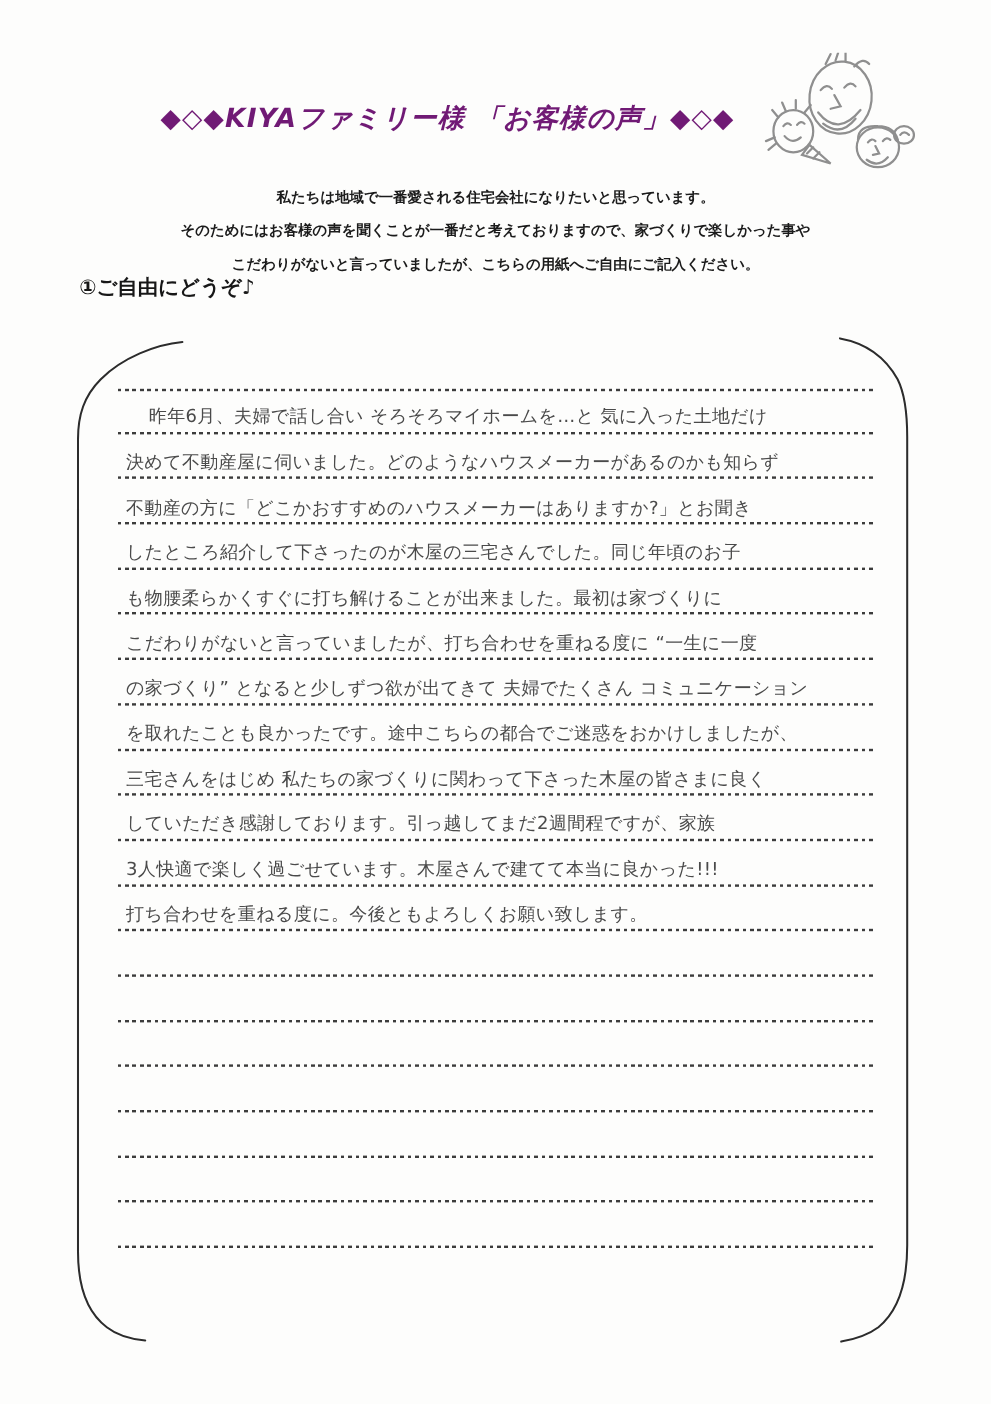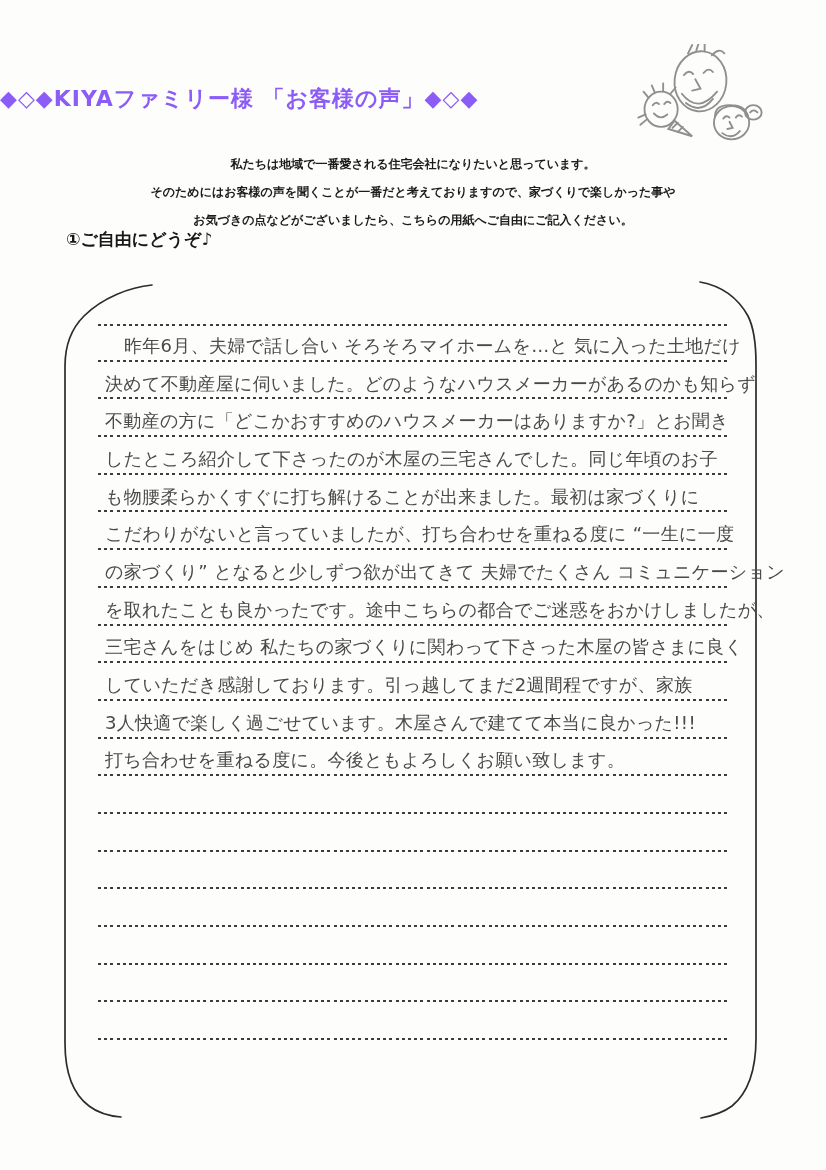--- a/index.html
+++ b/index.html
@@ -4,22 +4,23 @@
 <style>
   html,body{margin:0;padding:0;}
   body{
     width:826px;height:1170px;position:relative;overflow:hidden;
     background:#fdfdfc;
     font-family:"DejaVu Sans","Liberation Sans",sans-serif;
     color:#1e1e1e;
   }
   .page-title{
     position:absolute;top:84px;left:0;right:80px;
-    text-align:left;font-size:22px;font-weight:700;letter-spacing:1px;
-    color:#8b5cf6;
+    text-align:center;font-size:22px;font-weight:700;letter-spacing:1px;
+    color:#701a75;
+    font-style:italic;
   }
   .doodle{position:absolute;left:636px;top:44px;width:130px;height:114px;}
   .intro{
     position:absolute;top:150px;left:0;right:0;
     text-align:center;font-size:12px;font-weight:700;line-height:28px;
     color:#1b1b1b;
   }
   .section-label{
     position:absolute;top:228px;left:66px;
     font-size:17px;font-weight:700;color:#171717;text-align:right;
@@ -35,21 +36,21 @@
     height:37.7px;position:relative;box-sizing:border-box;
     display:flex;align-items:flex-end;
     padding:0 0 6px 7px;
   }
   .row::after{
     content:"";position:absolute;left:0;right:0;bottom:0;height:2px;
     background:repeating-linear-gradient(90deg,#3c3c3c 0 3px,transparent 3px 6.2px);
   }
   .row:first-child{padding-left:26px;}
   .row span{
-    font-size:18px;line-height:1.1;color:#4a4a4a;
+    font-size:15px;line-height:1.1;color:#4a4a4a;
     white-space:nowrap;letter-spacing:0.3px;
   }
 </style>
 </head>
 <body>
 
 <div class="page-title">◆◇◆KIYAファミリー様 「お客様の声」◆◇◆</div>
 
 <svg class="doodle" viewBox="0 0 125 110" fill="none" stroke="#8f8f8f" stroke-width="1.8" stroke-linecap="round">
 
@@ -84,21 +85,21 @@
   <path d="M110 66 q3 -4 7 0"></path>
   <path d="M84 72 q3 -4 6 -1"></path>
     <path d="M96 71 q3 -4 6 -1"></path>
   <path d="M90 75 l3 6 l-5 1"></path>
   <path d="M83 86 q9 7 17 -2"></path>
 </svg>
 
 <div class="intro">
   <div>私たちは地域で一番愛される住宅会社になりたいと思っています。</div>
   <div>そのためにはお客様の声を聞くことが一番だと考えておりますので、家づくりで楽しかった事や</div>
-  <div>お気づきの点などがございましたら、こちらの用紙へご自由にご記入ください。</div>
+  <div>こだわりがないと言っていましたが、こちらの用紙へご自由にご記入ください。</div>
 </div>
 
 <div class="section-label">①ご自由にどうぞ♪</div>
 
 <div class="response-box">
   <svg class="frame" viewBox="0 0 700 845" fill="none" stroke="#2c2c2c" stroke-width="1.7" stroke-linecap="round">
     <path d="M 92 7 C 70 9, 42 20, 24 38 C 10 52, 5 68, 5 88 L 5 765 C 5 796, 13 816, 29 828 C 38 835, 49 838, 61 839"></path>
     <path d="M 640 4 C 662 8, 678 20, 688 38 C 694 50, 696 66, 696 86 L 696 760 C 696 793, 688 815, 672 828 C 664 834, 652 838, 641 840"></path>
   </svg>
   <div class="lines">

